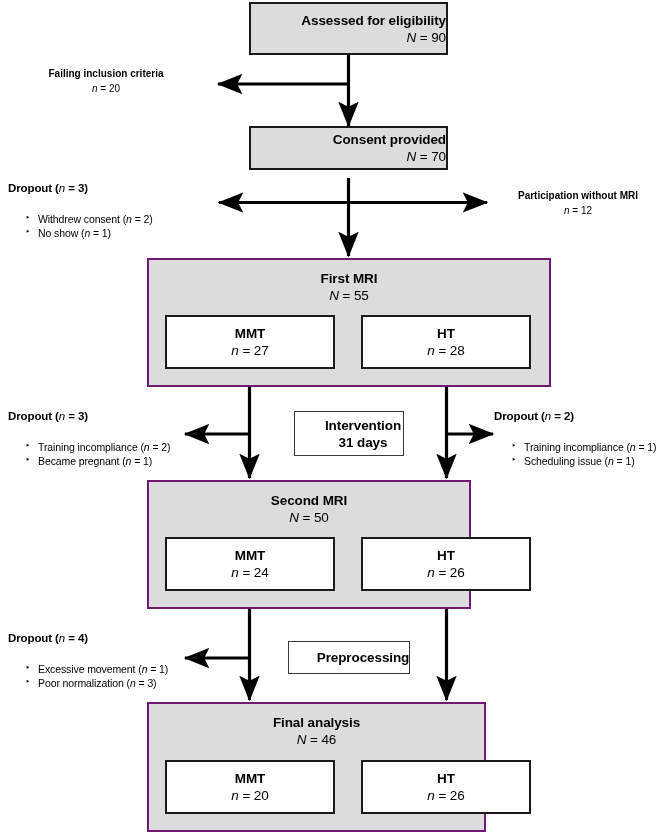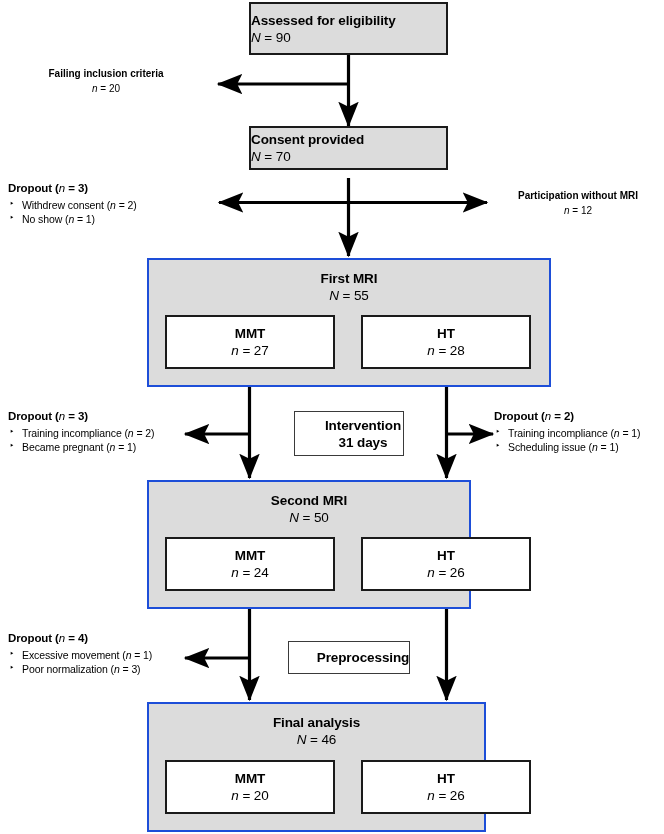--- a/index.html
+++ b/index.html
@@ -17,27 +17,27 @@
 
   
   .gbox{
     position:absolute;
     background:#dcdcdc;
     border:2px solid #1a1a1a;
     box-sizing:border-box;
     text-align:center;
     display:flex;
     flex-direction:column;
-    align-items:flex-start;
+    align-items:flex-end;
     justify-content:center;
   }
   .panel{
     position:absolute;
     background:#dcdcdc;
-    border:2px solid #1d4ed8;
+    border:2px solid #701a75;
     box-sizing:border-box;
   }
   .wbox{
     position:absolute;
     background:#ffffff;
     border:2px solid #1a1a1a;
     box-sizing:border-box;
     text-align:center;
     display:flex;
     flex-direction:column;
@@ -76,21 +76,21 @@
 
   
   .note{
     position:absolute;
     font-size:11px;
     line-height:14.5px;
     letter-spacing:-0.1px;
   }
   .note .hd{font-weight:bold;font-size:11.5px;display:block;margin-bottom:2px;}
   .note .hd i{font-weight:normal;font-style:italic;}
-  .note ul{list-style:none;margin:0;padding:0;}
+  .note ul{list-style:none;margin:16px;padding:0;}
   .note li{
     position:relative;
     padding-left:14px;
     font-size:10.5px;
     line-height:14px;
     white-space:nowrap;
   }
   .note li:before{
     content:"‣";
     position:absolute;

